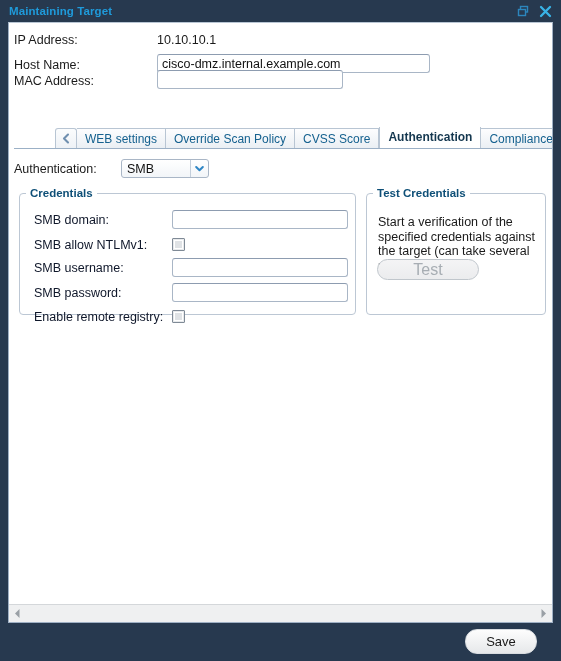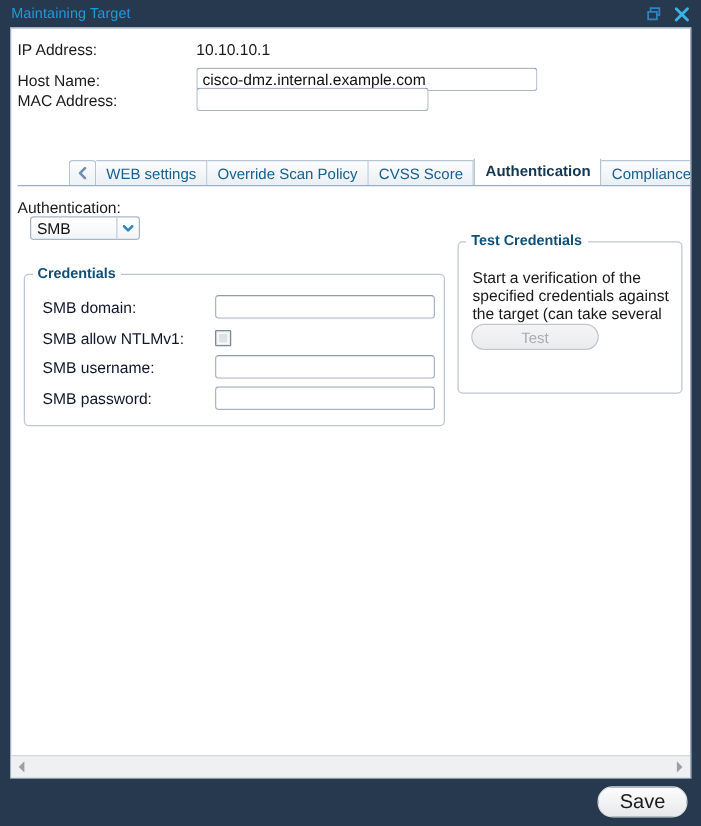--- a/index.html
+++ b/index.html
@@ -26,21 +26,21 @@
     position: absolute;
     left: 0; top: 0;
     width: 561px;
     height: 22px;
     background: #27394f;
     display: flex;
     align-items: center;
   }
   .title-text {
     font-size: 11.5px;
-    font-weight: normal;
+    font-weight: bold;
     color: #1f9ada;
     padding-left: 9px;
     letter-spacing: .1px;
     white-space: nowrap;
   }
   .title-buttons {
     margin-left: auto;
     display: flex;
     align-items: center;
     gap: 9px;
@@ -169,21 +169,20 @@
     height: 25px;
   }
 
   
   .auth-row {
     position: absolute;
     left: 5px;
     top: 136px;
     display: flex;
     align-items: center;
-    flex-direction: column;
   }
   .auth-label {
     font-size: 12.5px;
     color: #1a1a1a;
     width: 107px;
   }
   .select {
     position: relative;
     width: 88px;
     height: 19px;
@@ -272,21 +271,21 @@
     line-height: 14.5px;
     color: #1a1a1a;
   }
   .btn-pill {
     position: absolute;
     box-sizing: border-box;
     border-radius: 11px;
     border: 1px solid #c0c6cc;
     background: linear-gradient(#fcfcfc, #e9eaec);
     font-family: "Liberation Sans", sans-serif;
-    font-size: 12px;
+    font-size: 16px;
     color: #1a1a1a;
     display: flex;
     align-items: center;
     justify-content: center;
     cursor: pointer;
   }
   .btn-pill.disabled {
     color: #a7adb3;
     background: linear-gradient(#f4f4f5, #ebecee);
     cursor: default;
@@ -318,29 +317,29 @@
   .footer {
     position: absolute;
     left: 0;
     bottom: 0;
     width: 561px;
     height: 38px;
     background: #27394f;
   }
   .save-btn {
     position: absolute;
-    right: 11px;
+    right: 24px;
     top: 6px;
     width: 70px;
     height: 23px;
     border-radius: 12px;
     border: 1px solid #d8dce0;
     background: linear-gradient(#fdfdfd, #e6e8ea);
     font-family: "Liberation Sans", sans-serif;
-    font-size: 16px;
+    font-size: 13px;
     color: #1a1a1a;
     display: flex;
     align-items: center;
     justify-content: center;
     cursor: pointer;
   }
 </style>
 </head>
 <body>
 
@@ -403,21 +402,21 @@
       <div class="select">
         <span class="select-value">SMB</span>
         <span class="select-arrow">
           <svg width="9" height="9" viewBox="0 0 9 9">
             <path d="M1.2 3 L4.5 6.3 L7.8 3" fill="none" stroke="#2f86c5" stroke-width="2" stroke-linecap="round" stroke-linejoin="round"></path>
           </svg>
         </span>
       </div>
     </div>
 
-    <fieldset class="group" style="left:10px; top:164px; width:337px; height:128px;margin-top:26px;">
+    <fieldset class="group" style="left:10px; top:164px; width:337px; height:128px;">
       <legend>Credentials</legend>
 
       <div class="cred-row" style="top:11px; width:100%;">
         <span class="cred-label">SMB domain:</span>
         <input class="tfield" style="left: 152px; top: 0px; width: 176px;" value="">
       </div>
 
       <div class="cred-row" style="top:36px; width:100%;">
         <span class="cred-label">SMB allow NTLMv1:</span>
         <span class="checkbox" style="left:152px; top:3px;"></span>
@@ -426,20 +425,24 @@
       <div class="cred-row" style="top:59px; width:100%;">
         <span class="cred-label">SMB username:</span>
         <input class="tfield" style="left: 152px; top: 0px; width: 176px;" value="">
       </div>
 
       <div class="cred-row" style="top:84px; width:100%;">
         <span class="cred-label">SMB password:</span>
         <input class="tfield" type="password" style="left: 152px; top: 0px; width: 176px;" value="">
       </div>
 
+      <div class="cred-row" style="top:108px; width:100%;">
+        <span class="cred-label">Enable remote registry:</span>
+        <span class="checkbox" style="left:152px; top:3px;"></span>
+      </div>
     </fieldset>
 
     <fieldset class="group" style="left:357px; top:164px; width:180px; height:128px;">
       <legend>Test Credentials</legend>
       <div class="test-desc">Start a verification of the specified credentials against the target (can take several minutes)</div>
       <div class="btn-pill disabled" style="left:10px; top:60px; width:102px; height:21px;">Test</div>
     </fieldset>
 
     <div class="hscroll">
       <div class="sb-arrow">

